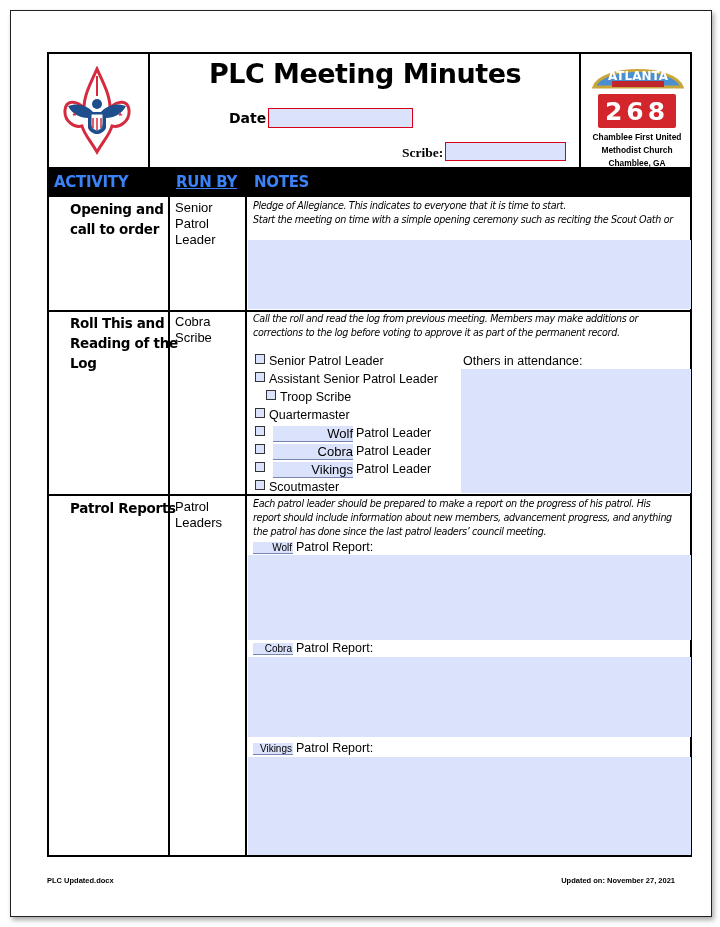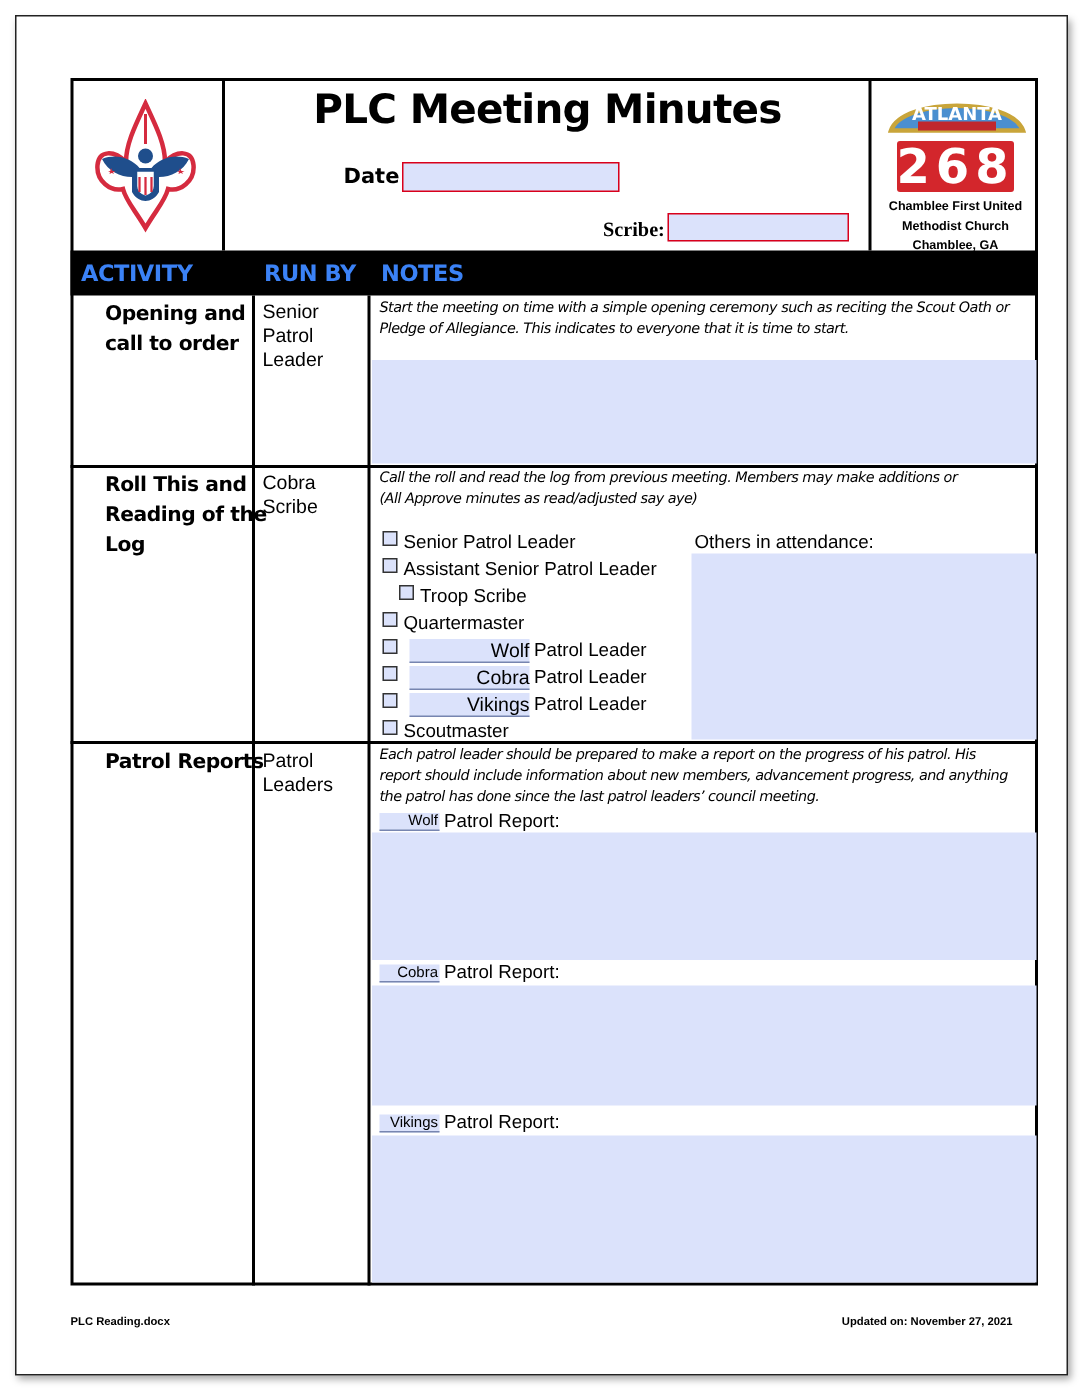--- a/index.html
+++ b/index.html
@@ -62,61 +62,61 @@
 <div class="field" style="left:445px;top:142px;width:121px;height:19px;"><span></span></div>
 
 <div class="abs" style="left:592px;top:61px;width:92px;height:30px;">
   <svg width="92" height="30" viewBox="0 0 92 30">
     <path d="M2 26 C10 4 82 4 90 26 Z" fill="#4a8fd0" stroke="#c9a53a" stroke-width="3"></path>
     <rect x="20" y="20" width="52" height="6" fill="#c0272d"></rect>
     <text x="46" y="19" font-size="12" font-weight="bold" text-anchor="middle" fill="#fff" font-family="DejaVu Sans, sans-serif">ATLANTA</text>
   </svg>
 </div>
 <div class="abs" style="left:598px;top:94px;width:78px;height:34px;background:#d3262c;border-radius:2px;display:flex;align-items:center;justify-content:center;">
-  <span style="color:#fff;font-weight:bold;font-size:32px;letter-spacing:4px;font-family:'DejaVu Sans',sans-serif;">268</span>
+  <span style="color:#fff;font-weight:bold;font-size:25px;letter-spacing:4px;font-family:'DejaVu Sans',sans-serif;">268</span>
 </div>
 <div class="church">
   <div>Chamblee First United</div>
   <div>Methodist Church</div>
   <div>Chamblee, GA</div>
 </div>
 
 <div class="hdrbar"></div>
 <div class="hdrtxt" style="left:54px;">ACTIVITY</div>
-<div class="hdrtxt" style="left:176px;">RUN BY</div>
+<div class="hdrtxt" style="left:176px;text-decoration:underline;">RUN BY</div>
 <div class="hdrtxt" style="left:254px;">NOTES</div>
 
 <div class="act" style="left:54px;top:199px;">
   <div>Opening and</div>
   <div>call to order</div>
 </div>
 <div class="runby" style="left:175px;top:200px;">
   <div>Senior</div>
   <div>Patrol</div>
   <div>Leader</div>
 </div>
 <div class="note" style="left:253px;top:199px;">
+  <div>Pledge of Allegiance. This indicates to everyone that it is time to start.</div>
   <div>Start the meeting on time with a simple opening ceremony such as reciting the Scout Oath or</div>
-  <div>Pledge of Allegiance. This indicates to everyone that it is time to start.</div>
 </div>
 <div class="abs" style="left:253px;top:227px;font-size:12.5px;font-style:italic;margin-top:24px;">Opening Notes:</div>
 <div class="fill" style="left:248px;top:240px;width:443px;height:69px;"><span></span></div>
 
 <div class="act" style="left:54px;top:313px;">
   <div>Roll This and</div>
   <div>Reading of the</div>
   <div>Log</div>
 </div>
 <div class="runby" style="left:175px;top:314px;">
   <div>Cobra</div>
   <div>Scribe</div>
 </div>
 <div class="note" style="left:253px;top:312px;">
   <div>Call the roll and read the log from previous meeting. Members may make additions or</div>
-  <div>(All Approve minutes as read/adjusted say aye)</div>
+  <div>corrections to the log before voting to approve it as part of the permanent record.</div>
 </div>
 
 <div class="cb-row" style="top:354px;">
   <span class="cb"></span>
     <span>Senior Patrol Leader</span>
 </div>
 <div class="cb-row" style="top:372px;">
   <span class="cb"></span>
     <span>Assistant Senior Patrol Leader</span>
 </div>
@@ -175,14 +175,14 @@
     <span>Patrol Report:</span>
 </div>
 <div class="fill" style="left:248px;top:657px;width:443px;height:80px;"><span></span></div>
 
 <div class="rep" style="top:741px;">
   <span class="rname" style="width:38px;">Vikings</span>
     <span>Patrol Report:</span>
 </div>
 <div class="fill" style="left:248px;top:757px;width:443px;height:98px;"><span></span></div>
 
-<div class="footer" style="left:47px;">PLC Reading.docx</div>
+<div class="footer" style="left:47px;">PLC Updated.docx</div>
 <div class="footer" style="right:45px;">Updated on: November 27, 2021</div>
 
 </body></html>

